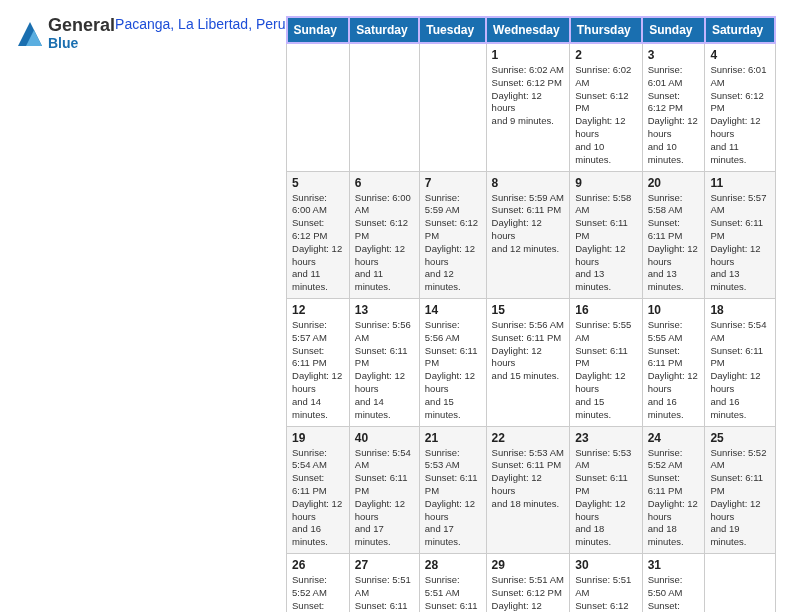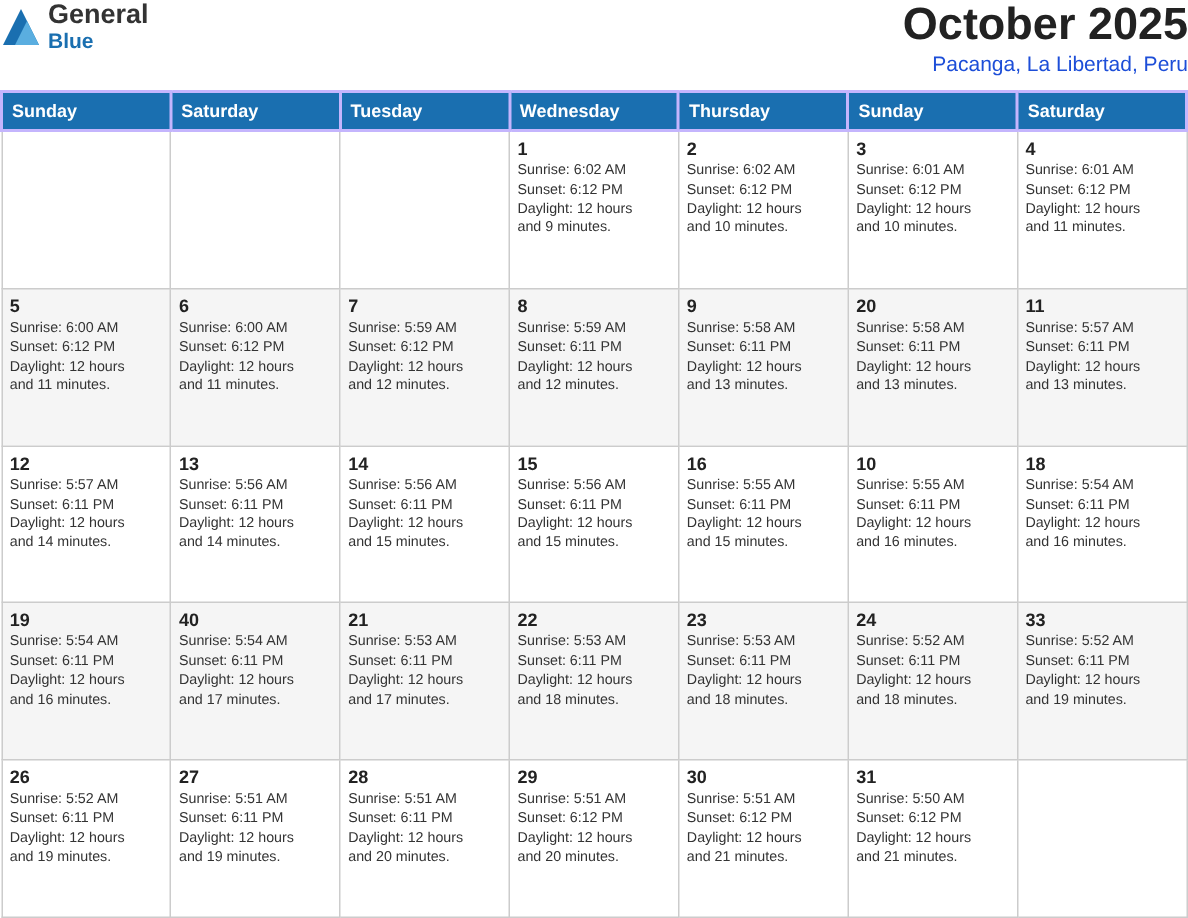--- a/index.html
+++ b/index.html
@@ -6,22 +6,22 @@
     body {
       width: 792px;
       height: 612px;
       font-family: Arial, sans-serif;
       background: #fff;
       overflow: hidden;
     }
     .page {
       width: 792px;
       height: 612px;
+      padding: 16px;
       display: flex;
-      flex-direction: column;
     }
     .header {
       display: flex;
       justify-content: space-between;
       align-items: flex-start;
       margin-bottom: 10px;
     }
     .logo {
       display: flex;
       align-items: center;
@@ -107,21 +107,20 @@
       <svg class="logo-icon" viewBox="0 0 28 28">
         <polygon points="14,2 26,26 2,26" fill="#1a6fb0"></polygon>
         <polygon points="18,10 26,26 10,26" fill="#5aaee0"></polygon>
       </svg>
       <div class="logo-text">
         <span class="logo-general">General</span>
         <span class="logo-blue">Blue</span>
       </div>
     </div>
     <div class="title-section">
-      <div class="month-title">October 2025</div>
       <div class="location">Pacanga, La Libertad, Peru</div>
     </div>
   </div>
 
   <table class="calendar">
     <thead>
       <tr id="weekday-row">
           <th>Sunday</th>
           <th>Saturday</th>
           <th>Tuesday</th>
@@ -304,21 +303,21 @@
 and 18 minutes.</div>
           </td>
           <td>
             <span class="day-num">24</span>
             <div class="day-info" style="white-space: pre-line;">Sunrise: 5:52 AM
 Sunset: 6:11 PM
 Daylight: 12 hours
 and 18 minutes.</div>
           </td>
           <td>
-            <span class="day-num">33</span>
+            <span class="day-num">25</span>
             <div class="day-info" style="white-space: pre-line;">Sunrise: 5:52 AM
 Sunset: 6:11 PM
 Daylight: 12 hours
 and 19 minutes.</div>
           </td>
         </tr>
         <tr>
           <td>
             <span class="day-num">26</span>
             <div class="day-info" style="white-space: pre-line;">Sunrise: 5:52 AM

